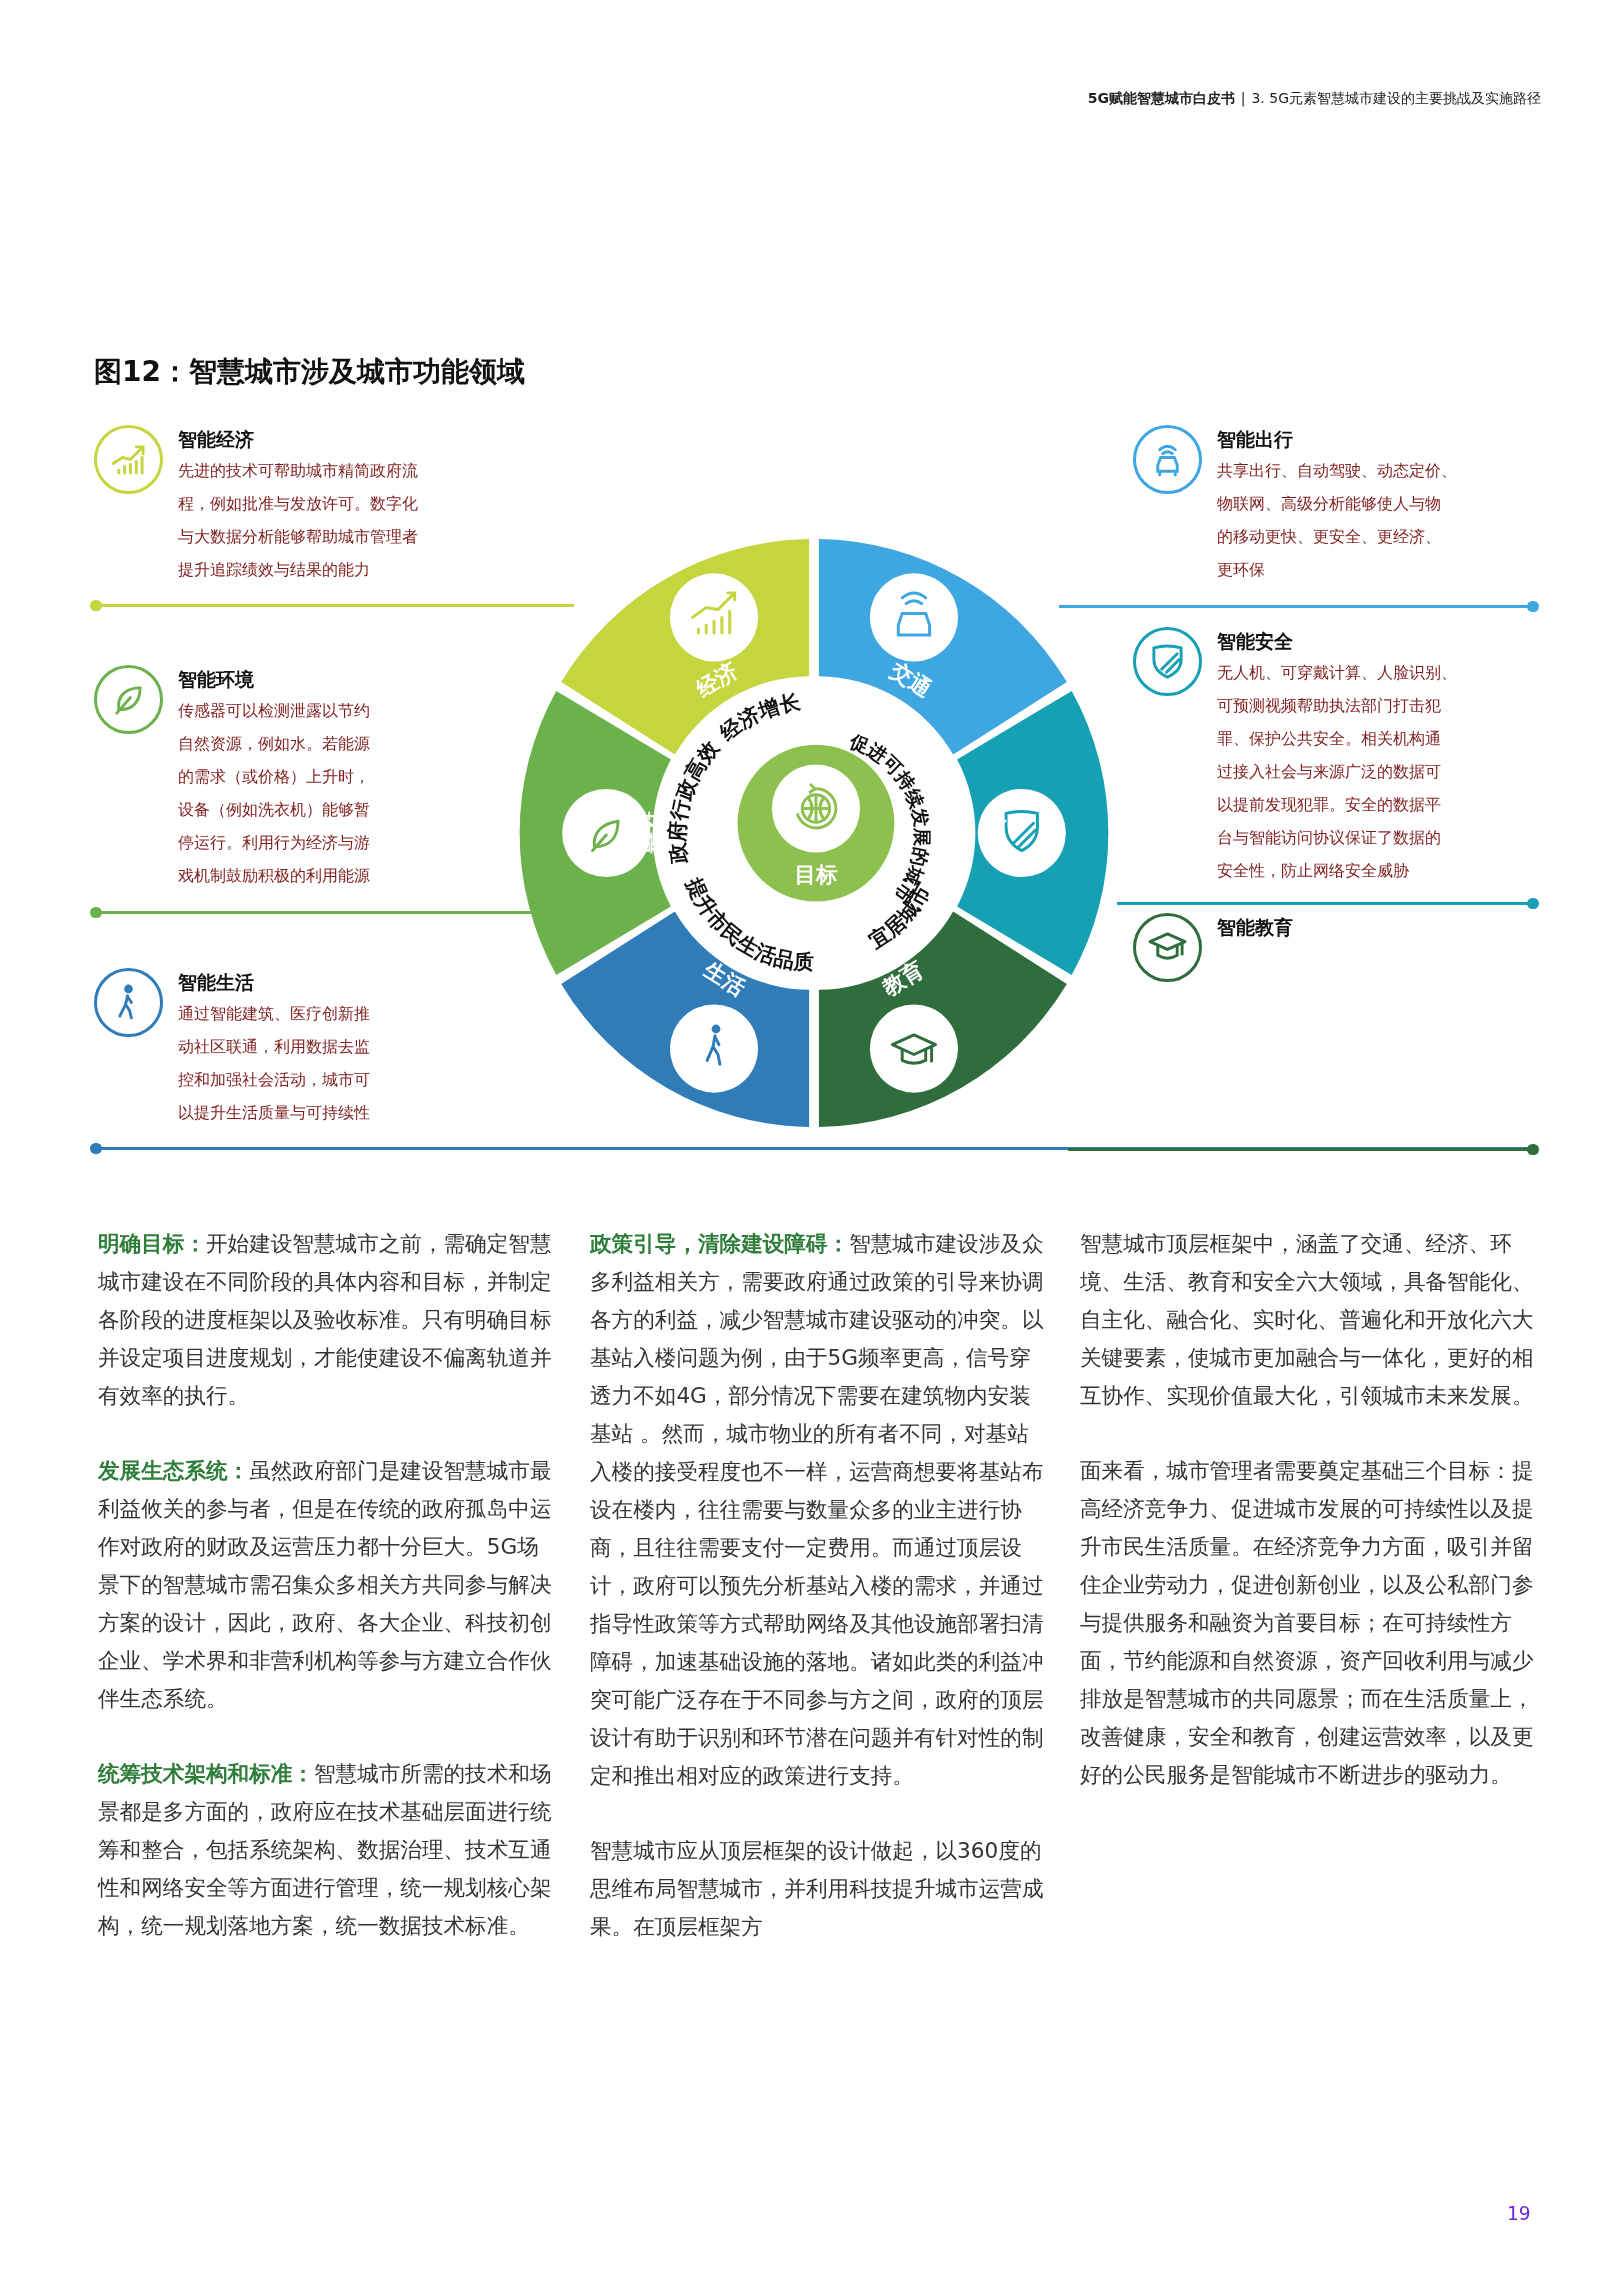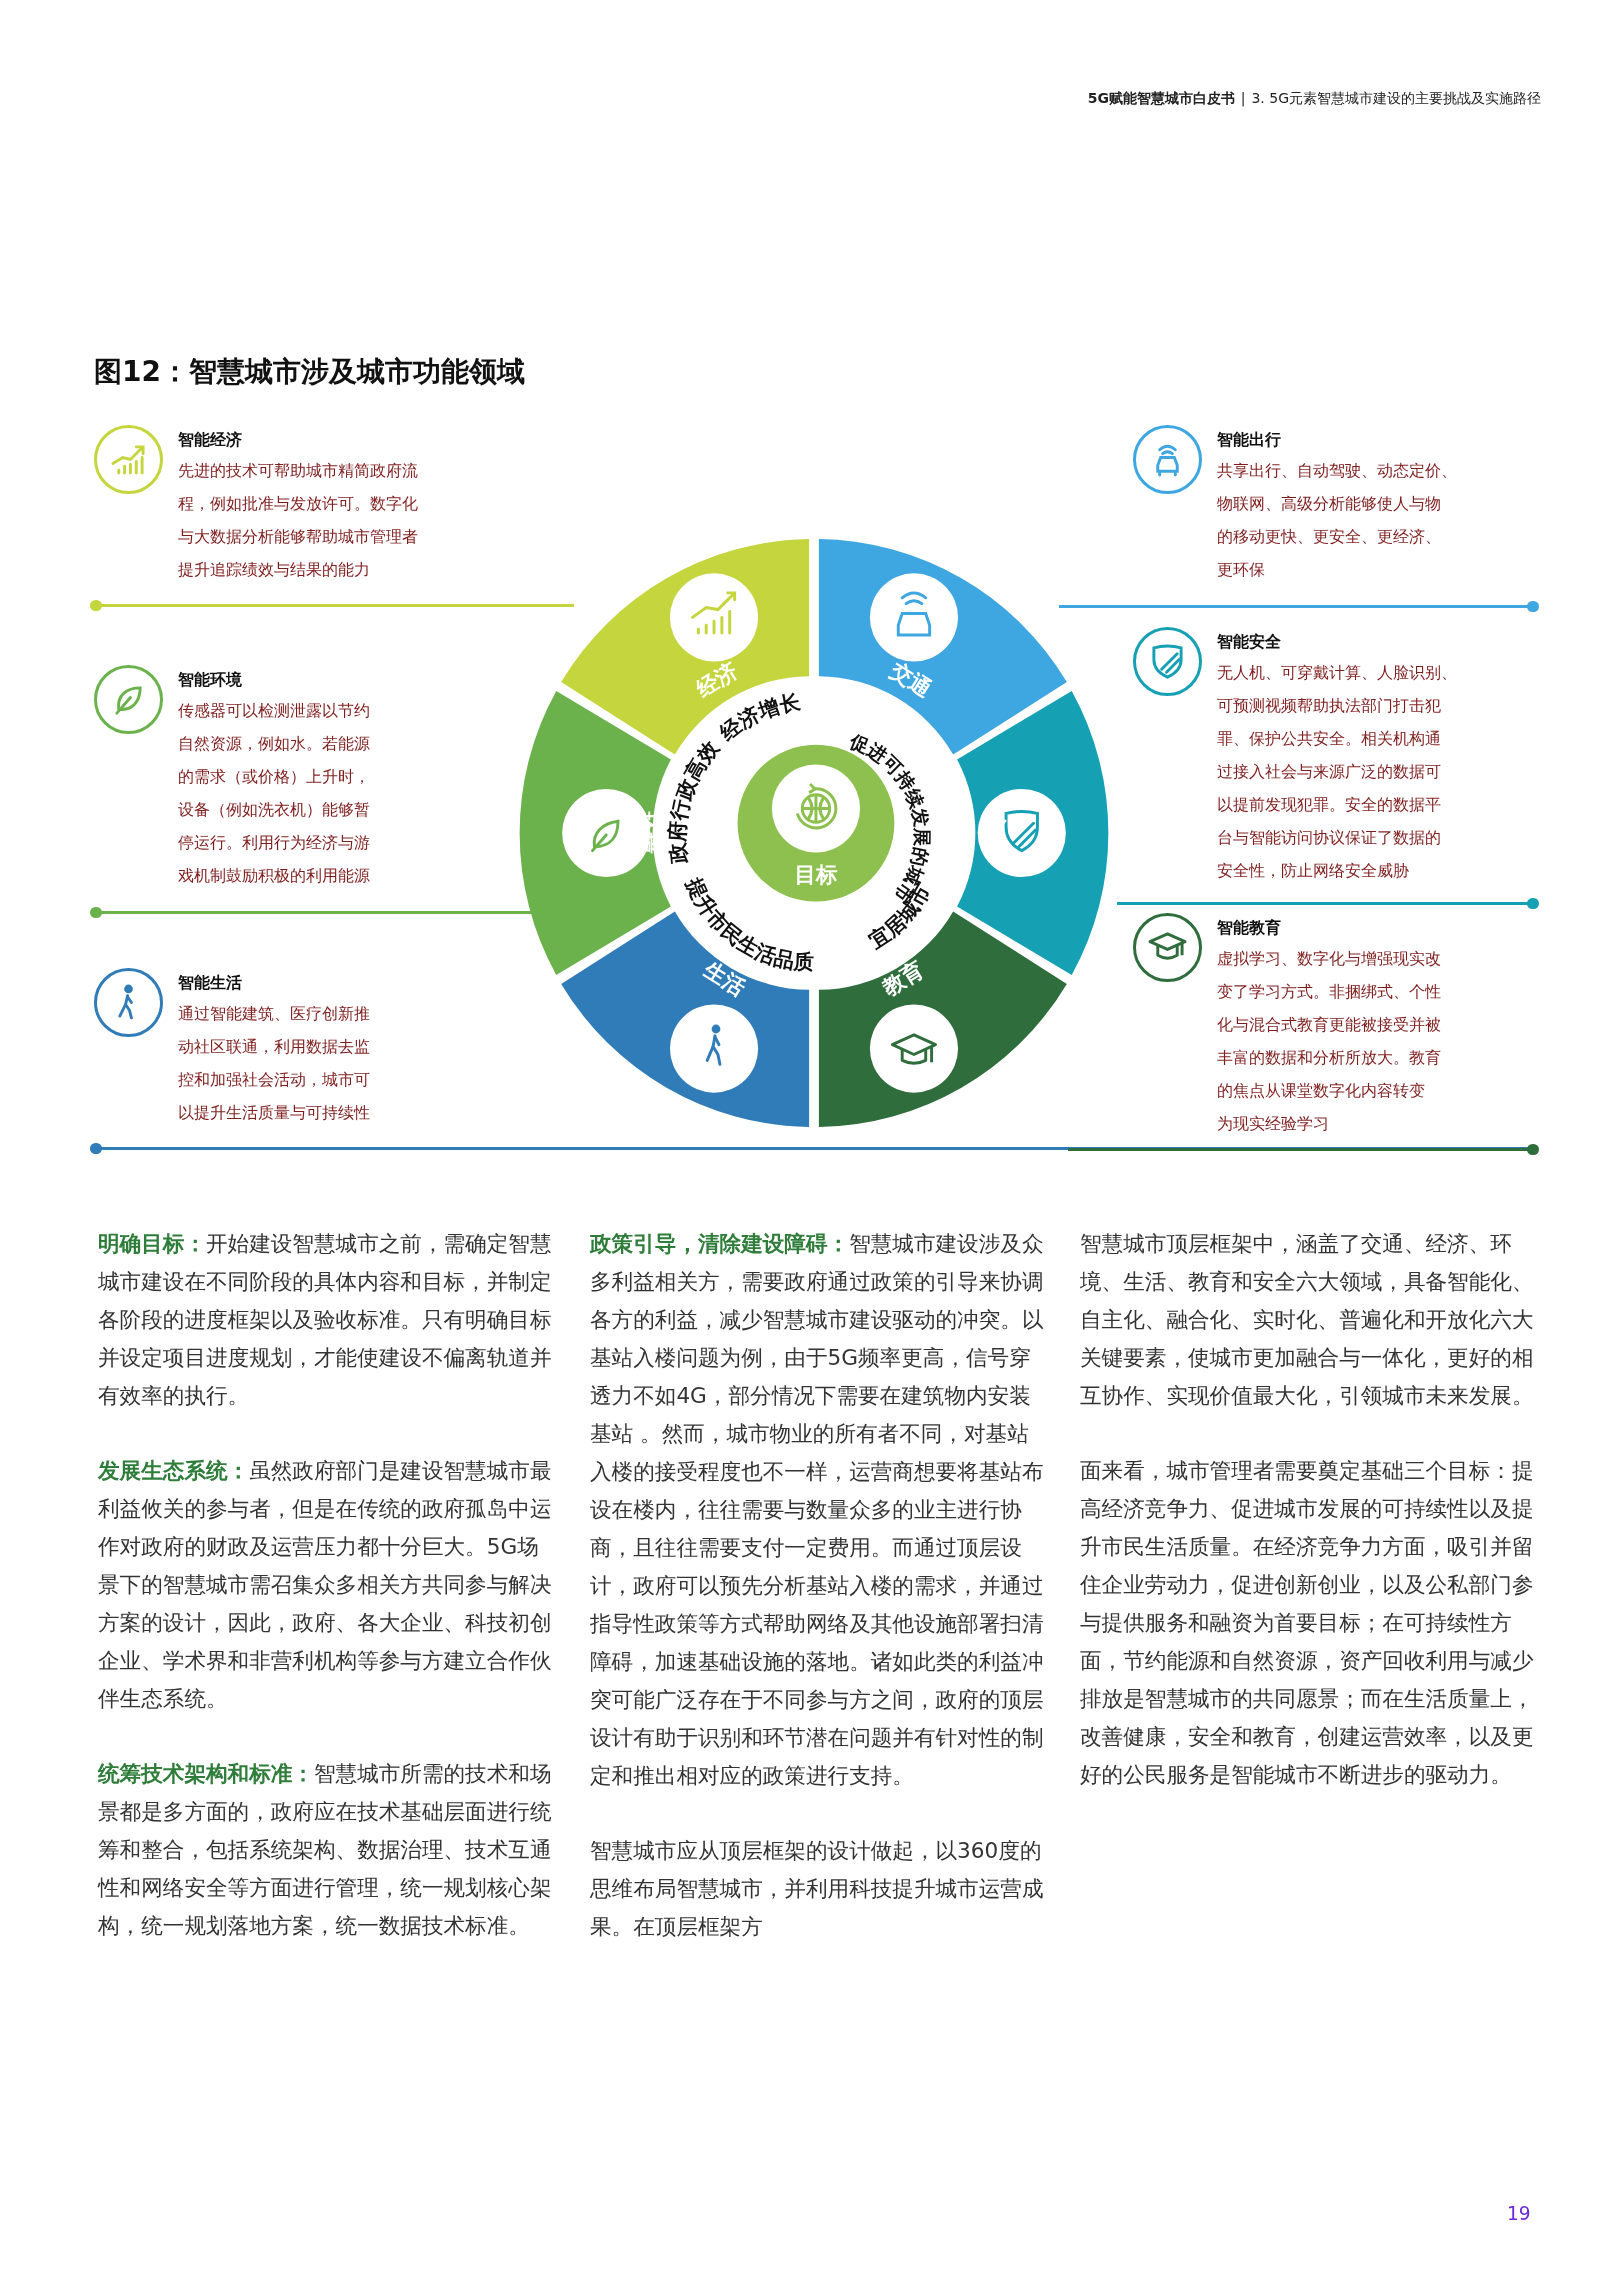--- a/index.html
+++ b/index.html
@@ -8,21 +8,21 @@
   .header { position: absolute; top: 90px; right: 80px; font-size: 14px; color: #222; white-space: nowrap; }
   .header .bold { font-weight: bold; }
   .header .sep { margin: 0 5.9px; }
   .fig-title { position: absolute; left: 94px; top: 353px; font-size: 28px; font-weight: bold; color: #111; }
 
   
   .side { position: absolute; width: 431px; }
   .side .icon-circle { position: absolute; left: 0; top: 0; width: 69px; height: 69px; border-radius: 50%;
                        border: 3.9px solid; box-sizing: border-box; background: #fff; display: flex; align-items: center; justify-content: center; }
   .side .text { position: absolute; left: 84px; top: 0; width: 353px; }
-  .side .title { font-size: 16px; font-weight: bold; color: #111; line-height: 29px; }
+  .side .title { font-size: 19px; font-weight: bold; color: #111; line-height: 29px; }
   .side .desc { font-size: 16px; line-height: 33px; color: #7f1d1d; white-space: pre-line; }
   .lineL { position: absolute; height: 2.9px; }
   .lineL .dot { position: absolute; width: 11.8px; height: 11.8px; border-radius: 50%; top: -4.4px; }
 
   
   .wheel { position: absolute; left: 510px; top: 490px; width: 608px; height: 686px; }
   .wheel svg { position: absolute; left: 0; top: 0; }
 
   
   .col { position: absolute; top: 1225px; width: 461px; font-size: 21.6px; line-height: 38px; color: #333; }
@@ -159,26 +159,20 @@
     <svg width="39" height="35" viewBox="0 0 40 36">
         <g fill="none" stroke="#2f6d3c" stroke-width="3" stroke-linejoin="round">
           <path d="M2 12 L20 4 L38 12 L20 20 Z"></path>
           <path d="M10 16 V26 Q20 32 30 26 V16"></path>
           <path d="M35 13 V26"></path>
         </g>
       </svg>
   </div>
   <div class="text">
     <div class="title">智能教育</div>
-    <div class="desc">虚拟学习、数字化与增强现实改
-变了学习方式。非捆绑式、个性
-化与混合式教育更能被接受并被
-丰富的数据和分析所放大。教育
-的焦点从课堂数字化内容转变
-为现实经验学习</div>
   </div>
 </div>
 <div class="lineL" style="left:1068px; top:1148px; width:467px; background:#2f6d3c;">
     <div class="dot" style="right:-3.9px; background:#2f6d3c;"></div>
   </div>
 
 <div class="wheel">
   <svg width="608" height="686" viewBox="0 0 620 700">
 
     <g>

